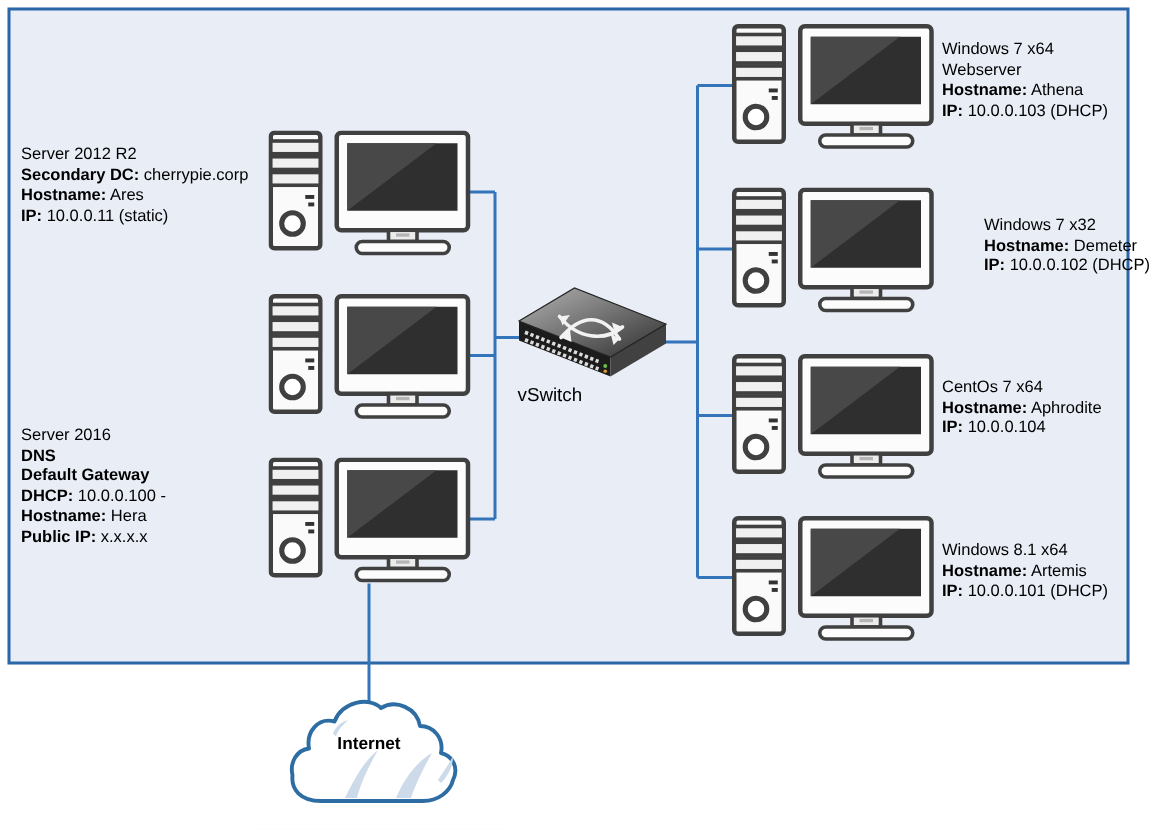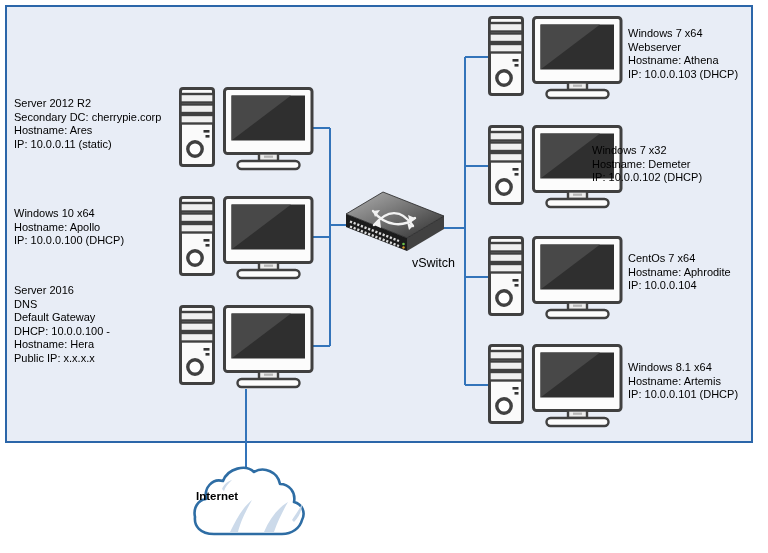--- a/index.html
+++ b/index.html
@@ -10,26 +10,26 @@
   .lan-box{
     position:absolute;left:5px;top:5px;width:748px;height:438px;
     background:#e8edf6;border:2.5px solid #2b66a9;box-sizing:border-box;
   }
   svg.wires{position:absolute;left:0;top:0;}
   .device{position:absolute;width:135px;height:90px;}
   .dev-label{
     position:absolute;font-size:11px;line-height:13.5px;color:#000;
     white-space:nowrap;
   }
-  .dev-label b{font-weight:normal;}
+  .dev-label b{font-weight:bold;}
   .caption{
-    position:absolute;font-size:12.5px;color:#000;text-align:right;
+    position:absolute;font-size:12.5px;color:#000;text-align:left;
   }
   .cloud-label{
-    position:absolute;font-size:11.5px;font-weight:bold;color:#000;text-align:left;
+    position:absolute;font-size:11.5px;font-weight:bold;color:#000;text-align:center;
   }
 </style>
 </head>
 <body>
 
 <div id="canvas">
 
   <div class="lan-box"></div>
 
   <svg class="wires" width="768" height="553">
@@ -131,41 +131,36 @@
     </g>
   </svg>
   <div class="cloud-label" style="left:196px;top:490px;width:100px">Internet</div>
 
   <div class="dev-label" style="left:14px;top:97px">
       <div><span>Server 2012 R2</span></div>
       <div><b>Secondary DC:</b><span> cherrypie.corp</span></div>
       <div><b>Hostname:</b><span> Ares</span></div>
       <div><b>IP:</b><span> 10.0.0.11 (static)</span></div>
     </div>
-  <div class="dev-label" style="left:14px;top:207px">
-      <div><span>Windows 10 x64</span></div>
-      <div><b>Hostname:</b><span> Apollo</span></div>
-      <div><b>IP:</b><span> 10.0.0.100 (DHCP)</span></div>
-    </div>
   <div class="dev-label" style="left:14px;top:284px">
       <div><span>Server 2016</span></div>
       <div><b>DNS</b></div>
       <div><b>Default Gateway</b></div>
       <div><b>DHCP:</b><span> 10.0.0.100 -</span></div>
       <div><b>Hostname:</b><span> Hera</span></div>
       <div><b>Public IP:</b><span> x.x.x.x</span></div>
     </div>
 
   <div class="dev-label" style="left:628px;top:27px">
       <div><span>Windows 7 x64</span></div>
       <div><span>Webserver</span></div>
       <div><b>Hostname:</b><span> Athena</span></div>
       <div><b>IP:</b><span> 10.0.0.103 (DHCP)</span></div>
     </div>
-  <div class="dev-label" style="left:592px;top:144px">
+  <div class="dev-label" style="left:656px;top:144px">
       <div><span>Windows 7 x32</span></div>
       <div><b>Hostname:</b><span> Demeter</span></div>
       <div><b>IP:</b><span> 10.0.0.102 (DHCP)</span></div>
     </div>
   <div class="dev-label" style="left:628px;top:252px">
       <div><span>CentOs 7 x64</span></div>
       <div><b>Hostname:</b><span> Aphrodite</span></div>
       <div><b>IP:</b><span> 10.0.0.104</span></div>
     </div>
   <div class="dev-label" style="left:628px;top:361px">

